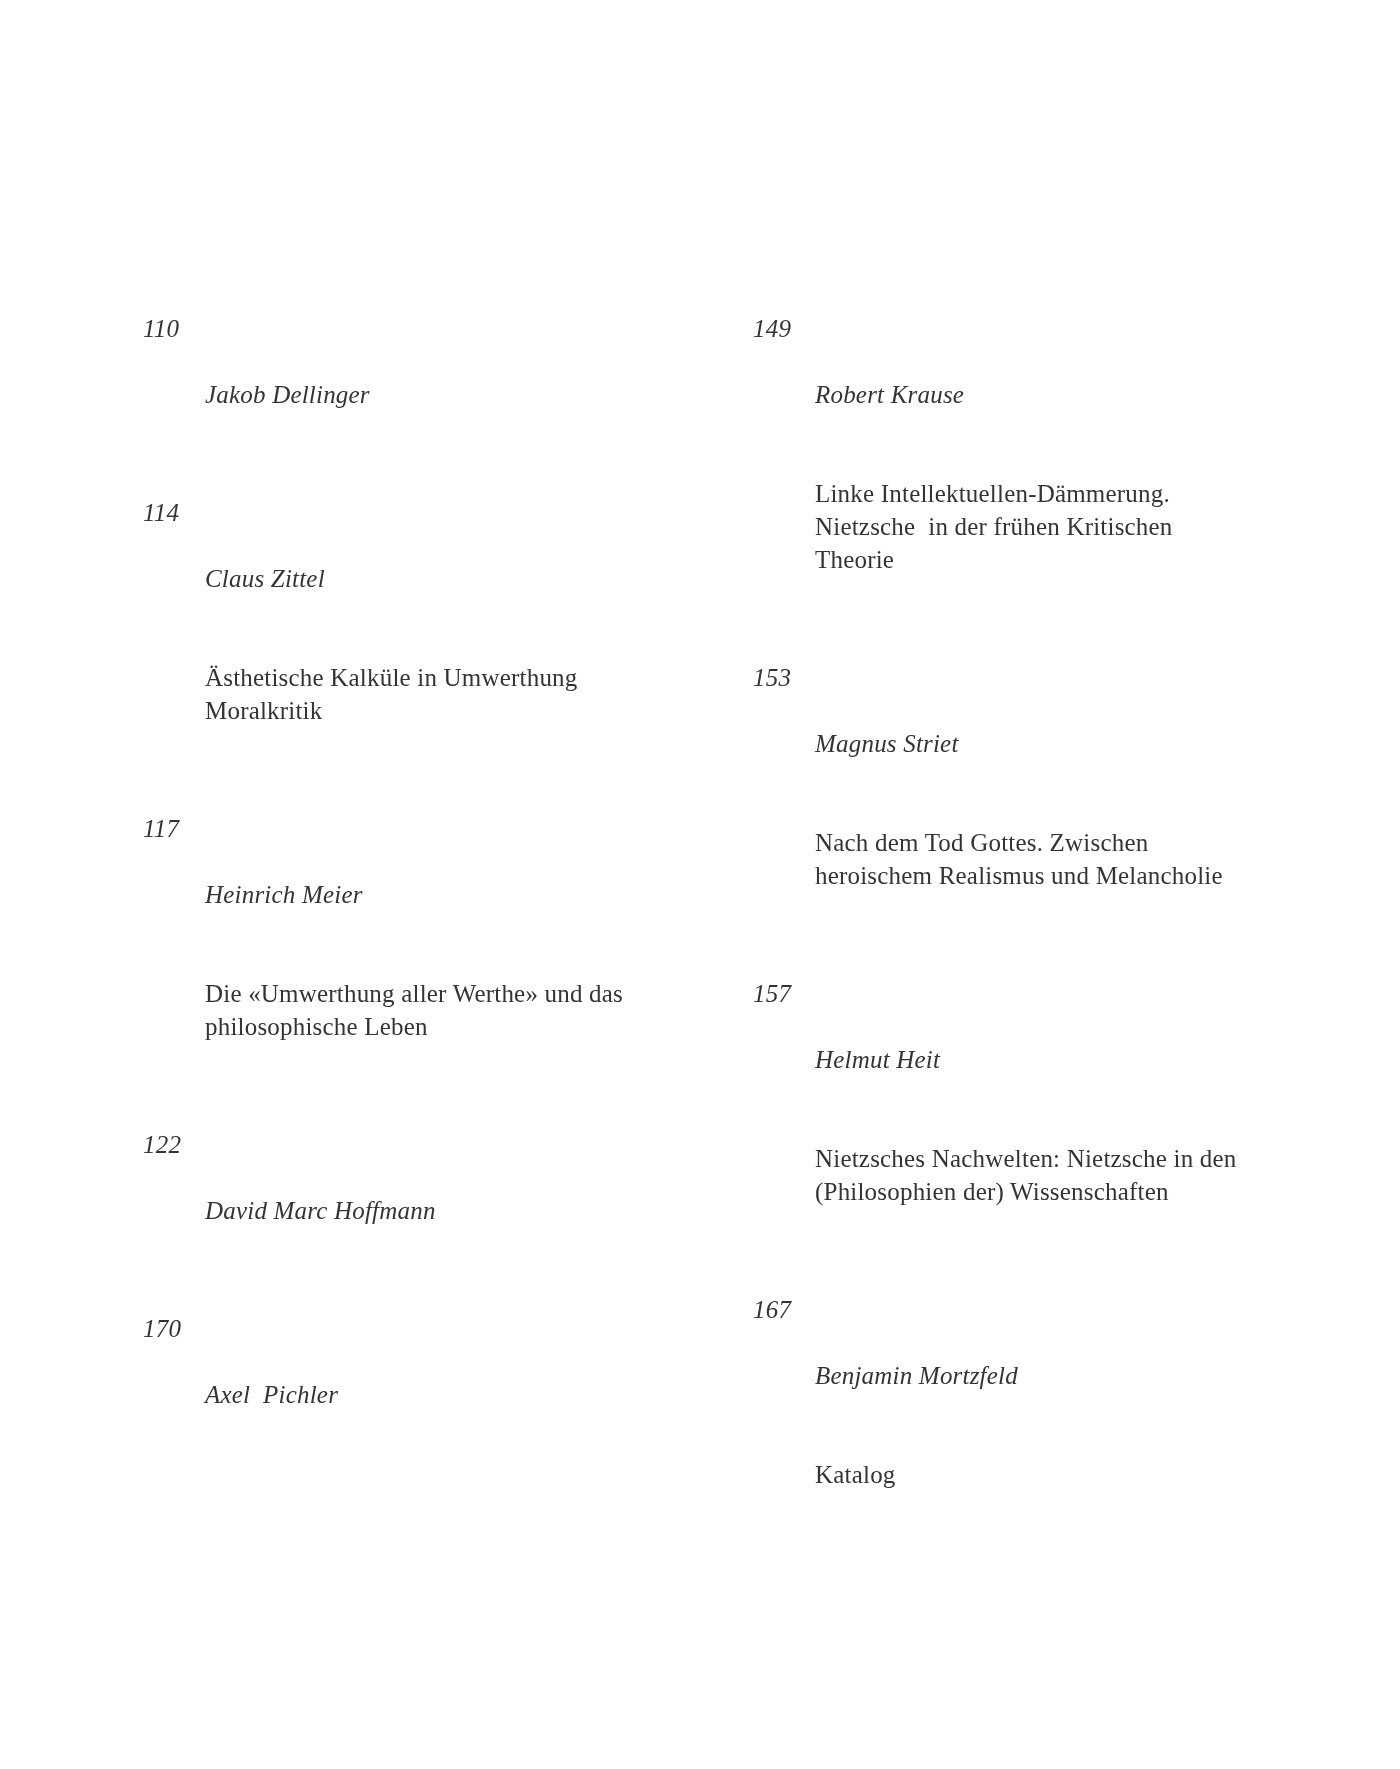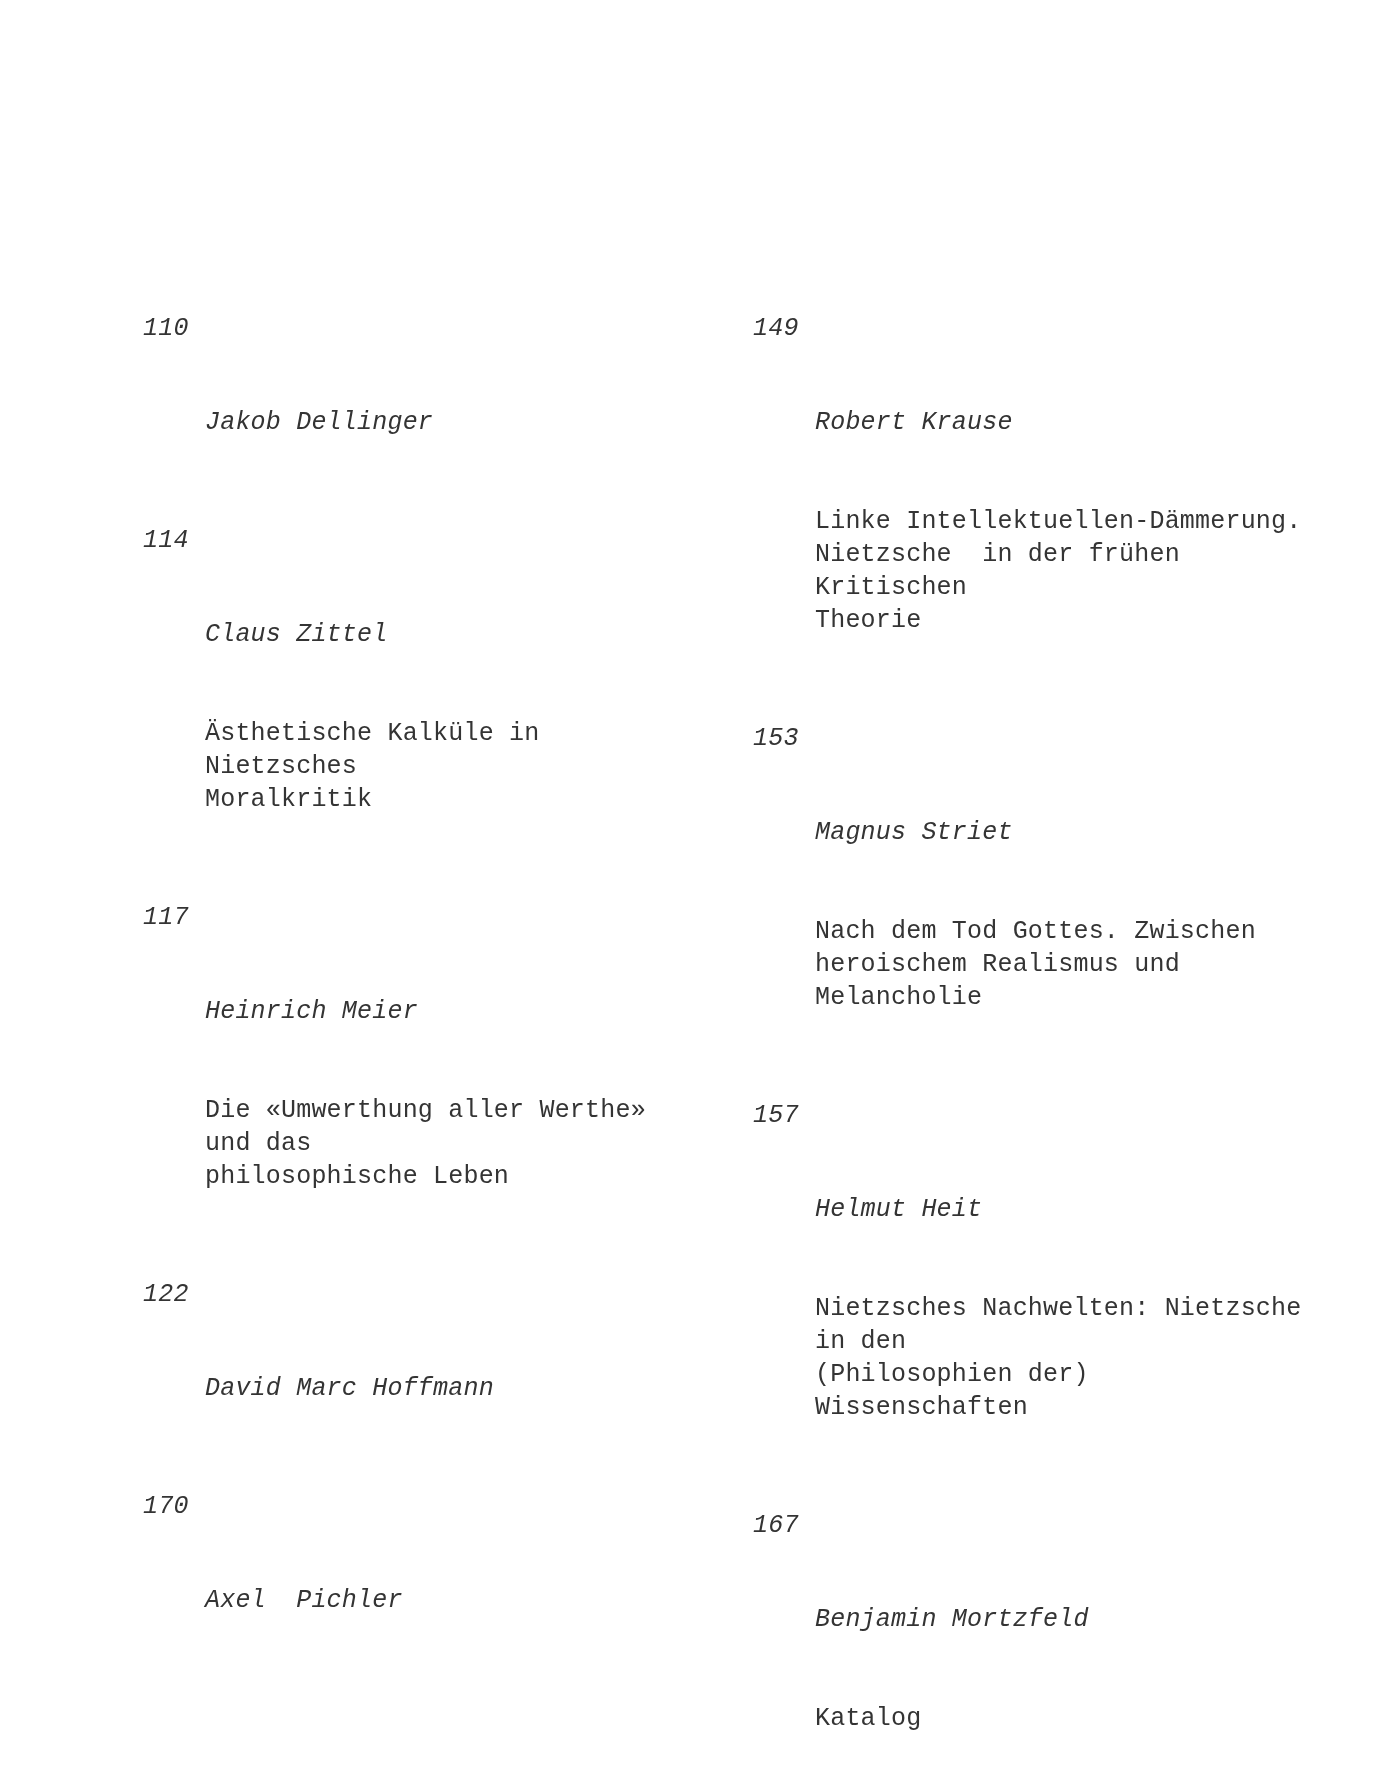--- a/index.html
+++ b/index.html
@@ -11,21 +11,20 @@
     height: 1769px;
     background: #ffffff;
     position: relative;
     font-family: "Liberation Serif", "DejaVu Serif", serif;
     color: #343434;
     overflow: hidden;
   }
   .toc-page {
     position: absolute;
     inset: 0;
-    font-family: Liberation Mono, monospace;
   }
   .col {
     position: absolute;
     top: 312px;
   }
   .col-left  { left: 143px; width: 560px; }
   .col-right { left: 753px; width: 560px; }
   .entry {
     display: flex;
     align-items: flex-start;
@@ -38,21 +37,20 @@
     flex: 0 0 62px;
     font-style: italic;
   }
   .entry-body {
     flex: 1 1 auto;
     white-space: pre-wrap;
   }
   .entry-author {
     display: block;
     font-style: italic;
-    margin-top: 28px;
   }
   .entry-title {
     display: block;
   }
 </style>
 </head>
 <body style="background: rgb(255, 255, 255); color: rgb(52, 52, 52);">
 
 <main class="toc-page">
   <section class="col col-left">
@@ -60,21 +58,21 @@
     <span class="entry-num">110</span>
     <div class="entry-body">
       <span class="entry-author">Jakob Dellinger</span>
     </div>
   </div>
 
   <div class="entry">
     <span class="entry-num">114</span>
     <div class="entry-body">
       <span class="entry-author">Claus Zittel</span>
-      <span class="entry-title">Ästhetische Kalküle in Nietzsches
+      <span class="entry-title">Ästhetische Kalküle in Umwerthung
 Moralkritik</span>
     </div>
   </div>
 
   <div class="entry">
     <span class="entry-num">117</span>
     <div class="entry-body">
       <span class="entry-author">Heinrich Meier</span>
       <span class="entry-title">Die «Umwerthung aller Werthe» und das
 philosophische Leben</span>

